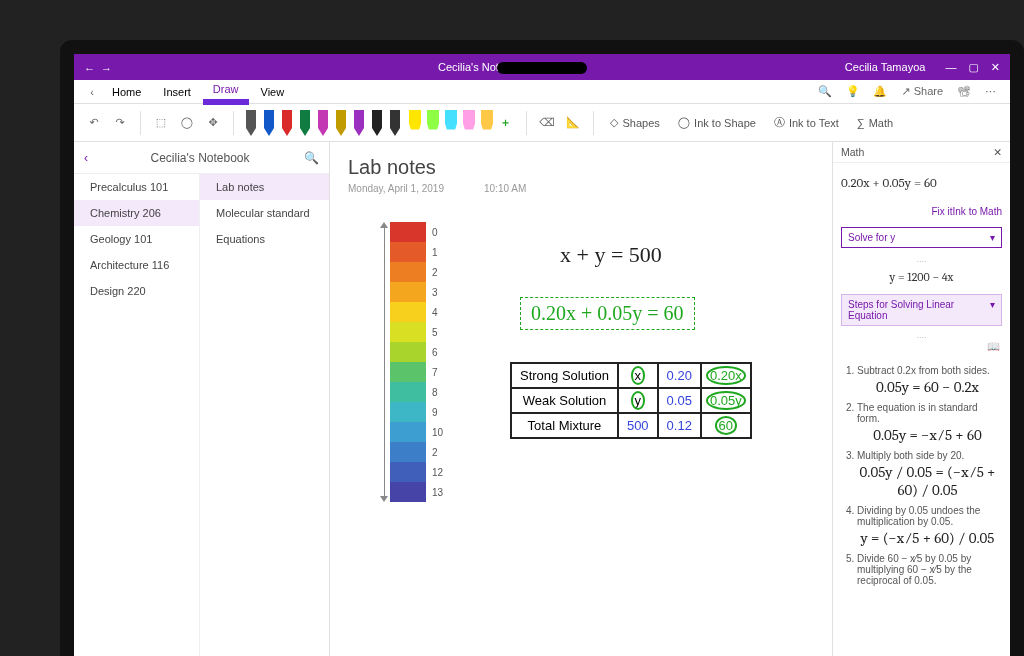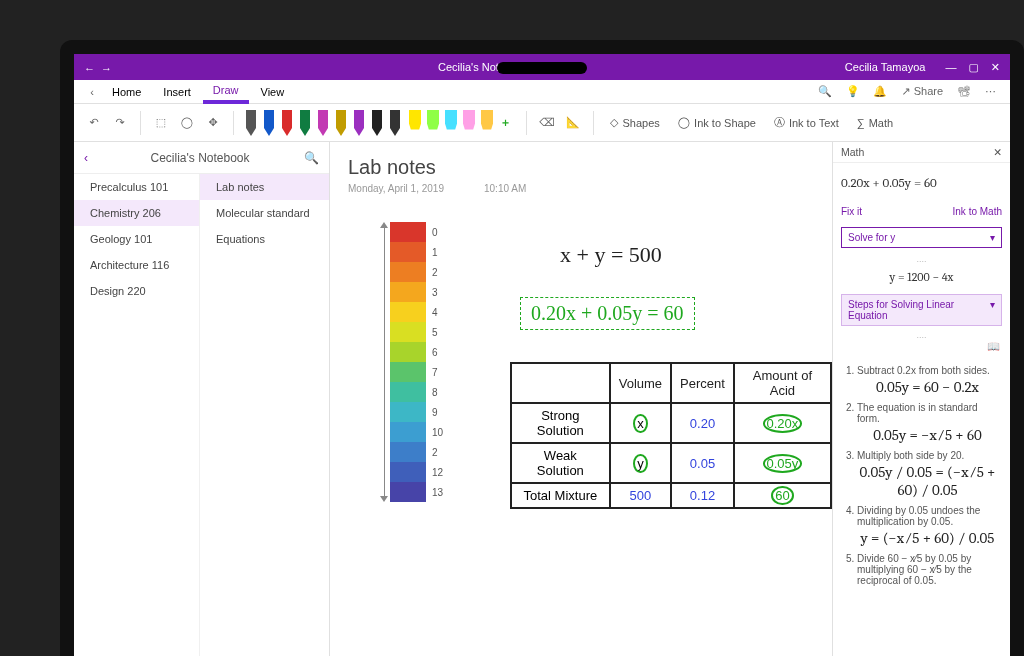--- a/index.html
+++ b/index.html
@@ -14,21 +14,21 @@
 .titlebar .nav span { cursor: pointer; }
 .titlebar .title { flex: 1; text-align: center; }
 .titlebar .user { padding-right: 10px; }
 .titlebar .winctrl { display: flex; gap: 12px; padding: 0 10px; }
 .titlebar .winctrl span { cursor: pointer; }
 
 
 .ribbon-tabs { height: 24px; display: flex; align-items: center; border-bottom: 1px solid #e0e0e0; font-size: 11px; padding-left: 10px; gap: 2px; }
 .ribbon-tabs .back { width: 16px; text-align: center; color: #666; cursor: pointer; }
 .ribbon-tabs .tab { padding: 4px 10px; cursor: pointer; }
-.ribbon-tabs .tab.active { border-bottom: 4px solid #6d28d9; color: #7719AA; }
+.ribbon-tabs .tab.active { border-bottom: 6px solid #6d28d9; color: #7719AA; }
 .ribbon-tabs .right-icons { margin-left: auto; display: flex; gap: 14px; padding-right: 14px; color: #666; align-items: center; }
 
 
 .ribbon-tools { height: 38px; display: flex; align-items: center; border-bottom: 1px solid #e0e0e0; padding: 0 10px; gap: 6px; font-size: 11px; }
 .tool-icon { width: 20px; height: 20px; display: flex; align-items: center; justify-content: center; color: #666; cursor: pointer; }
 .divider-v { width: 1px; height: 24px; background: #e0e0e0; margin: 0 4px; }
 .pen { width: 14px; height: 26px; cursor: pointer; position: relative; }
 .pen::before { content: ""; position: absolute; top: 0; left: 2px; width: 10px; height: 18px; background: var(--c, #333); }
 .pen::after { content: ""; position: absolute; bottom: 0; left: 2px; width: 0; height: 0; border-left: 5px solid transparent; border-right: 5px solid transparent; border-top: 8px solid var(--c, #333); }
 .hl { width: 14px; height: 26px; cursor: pointer; position: relative; }
@@ -77,21 +77,21 @@
 .blue { color: #3344dd; }
 .green { color: #1fa81f; }
 .circled { position: relative; }
 .circled::after { content: ""; position: absolute; left: -4px; top: -2px; right: -4px; bottom: -2px; border: 2px solid #1fa81f; border-radius: 50%; }
 
 
 .math-pane { width: 178px; border-left: 1px solid #e0e0e0; font-size: 10.5px; display: flex; flex-direction: column; }
 .math-head { display: flex; justify-content: space-between; padding: 4px 8px; color: #555; border-bottom: 1px solid #eee; }
 .math-head .close { cursor: pointer; }
 .math-eq { font-size: 13px; padding: 12px 8px; color: #333; font-family: Cambria, serif; }
-.math-actions { display: flex; justify-content: space-between; padding: 4px 8px; color: #7719AA; font-size: 10px; }
+.math-actions { display: flex; justify-content: flex-end; padding: 4px 8px; color: #7719AA; font-size: 10px; }
 .math-select { margin: 6px 8px; border: 1px solid #7719AA; padding: 4px 6px; display: flex; justify-content: space-between; color: #7719AA; cursor: pointer; font-size:10px;align-items:center; }
 .math-result { text-align: center; padding: 6px; font-family: Cambria, serif; font-size: 12px; color: #333; }
 .math-steps-head { margin: 4px 8px; background: #f4e8fb; border: 1px solid #d6b3ea; padding: 4px 6px; display: flex; justify-content: space-between; color: #7719AA; cursor: pointer; font-size:10px; }
 .math-steps { padding: 4px 12px; color: #555; }
 .math-steps ol { padding-left: 12px; }
 .math-steps li { margin: 6px 0; font-size: 10px; }
 .math-steps .fm { font-family: Cambria, serif; text-align: center; display: block; margin-top: 2px; font-size: 15px; color: #222; }
 </style>
 </head>
 <body>
@@ -260,26 +260,20 @@
                 <div class="ph-num">13</div>
               </div>
             </div>
         </div>
 
         <div class="eq1 hand">x + y = 500</div>
         <div class="eq2 hand">0.20x + 0.05y = 60</div>
 
         <table class="hand-table hand">
           <tbody>
-              <tr>
-            <th></th>
-            <th>Volume</th>
-            <th>Percent</th>
-            <th>Amount of Acid</th>
-          </tr>
           <tr>
             <td>Strong Solution</td>
             <td><span class="circled">x</span></td>
             <td class="blue">0.20</td>
             <td class="green"><span class="circled">0.20x</span></td>
           </tr>
           <tr>
             <td>Weak Solution</td>
             <td><span class="circled">y</span></td>
             <td class="blue">0.05</td>

